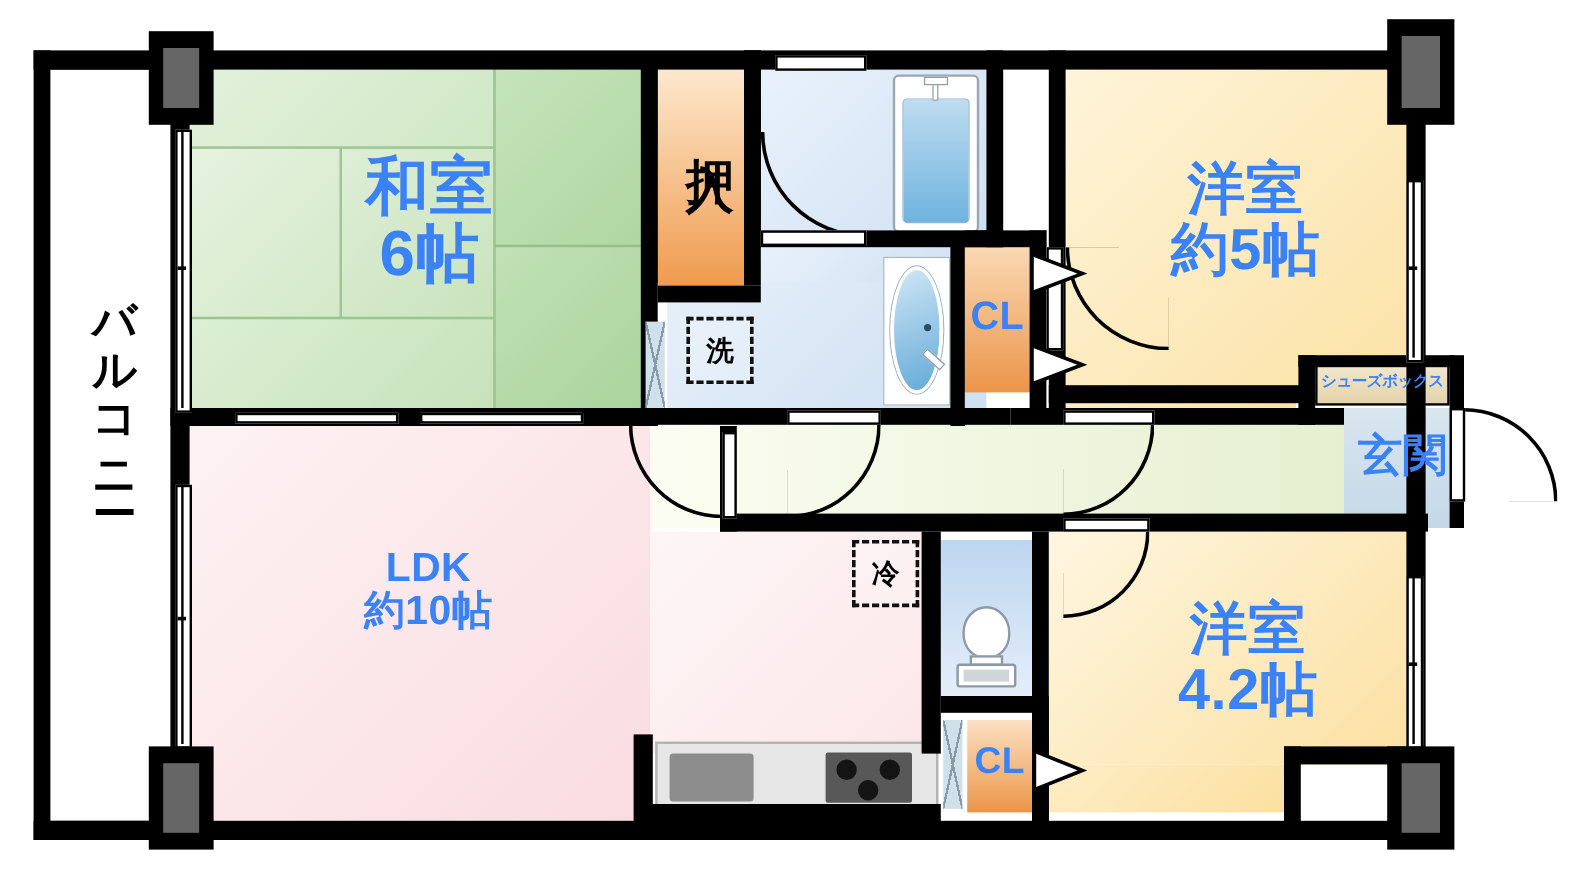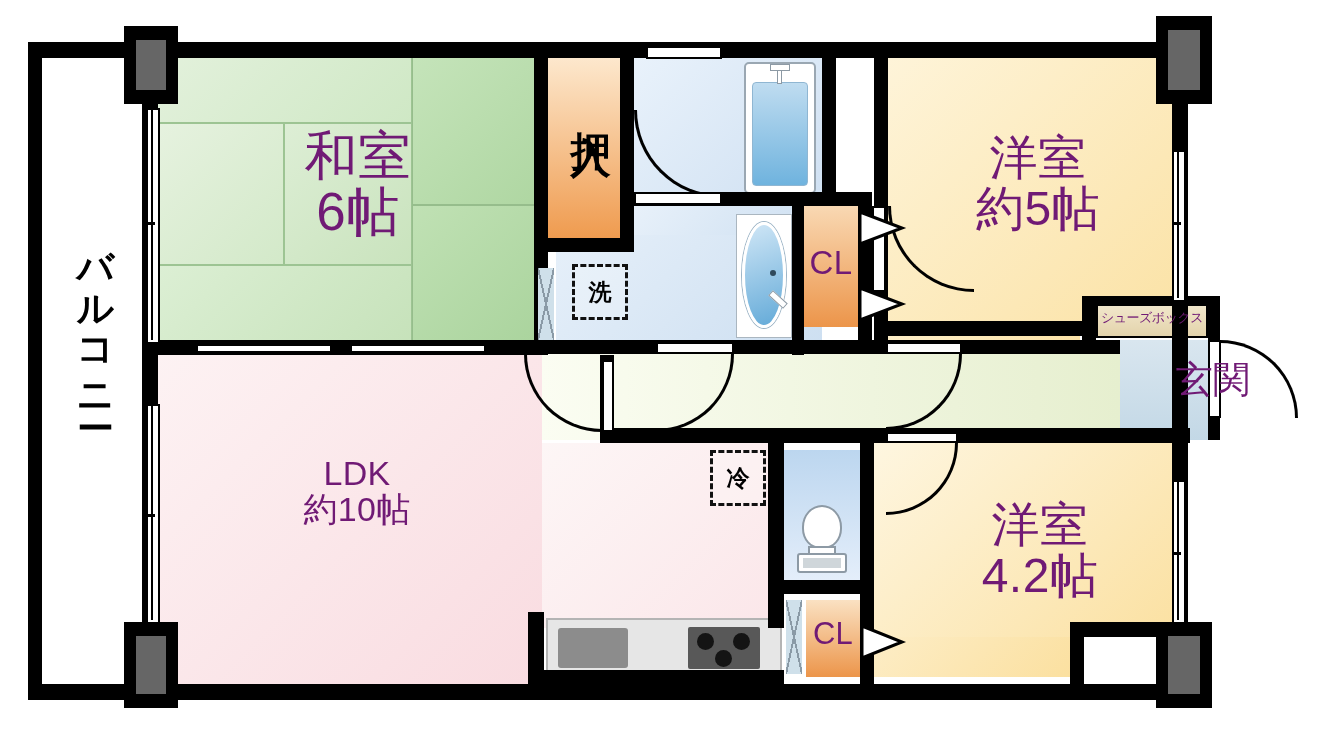--- a/index.html
+++ b/index.html
@@ -2,21 +2,21 @@
 <html><head>
 <meta charset="utf-8">
 <style>
   html,body{margin:0;padding:0;background:#ffffff;}
   body{font-family:"Liberation Sans","DejaVu Sans",sans-serif;}
   #plan{position:relative;width:1322px;height:734px;background:#ffffff;overflow:hidden;}
 
   
   .rm{position:absolute;box-sizing:border-box;}
   .wall{position:absolute;background:#000000;}
-  .lbl{position:absolute;color:#701a75;font-weight:normal;text-align:center;
+  .lbl{position:absolute;color:#3b82f6;font-weight:bold;text-align:center;
        line-height:1.06;letter-spacing:0.01em;white-space:pre-line;}
   .vlbl{position:absolute;color:#000;font-weight:bold;writing-mode:vertical-rl;
         text-orientation:upright;letter-spacing:.10em;}
   .dash{position:absolute;border:3px dashed #111;box-sizing:border-box;
         display:flex;align-items:center;justify-content:center;
         font-weight:bold;color:#000;}
   .pillar{position:absolute;background:#000;box-sizing:border-box;
           display:flex;align-items:center;justify-content:center;}
   .pillar i{display:block;width:100%;height:100%;background:#666666;}
   .winpane{position:absolute;background:#ffffff;border-top:2px solid #000;border-bottom:2px solid #000;}
@@ -242,21 +242,21 @@
   <div class="lbl" style="left:928px;top:133px;width:220px;font-size:48px;">洋室
 約5帖</div>
 
   <div class="lbl" style="left:930px;top:500px;width:220px;font-size:48px;">洋室
 4.2帖</div>
 
   <div class="vlbl" style="left:70px;top:225px;font-size:37px;">バルコニー</div>
 
   <div class="vlbl" style="left:564px;top:100px;font-size:40px;">押入</div>
 
-  <div class="lbl" style="left:1120px;top:360px;width:98px;font-size:37px;margin-left:44px;">玄関</div>
+  <div class="lbl" style="left:1120px;top:360px;width:98px;font-size:37px;">玄関</div>
 
   <div class="lbl" style="left:802px;top:246px;width:58px;font-size:33px;">CL</div>
 
   <div class="lbl" style="left:806px;top:618px;width:54px;font-size:31px;">CL</div>
 
   <div class="lbl" style="left:1096px;top:311px;width:112px;font-size:13px;letter-spacing:-0.5px;">シューズボックス</div>
 
 </div>
 
 </body></html>

